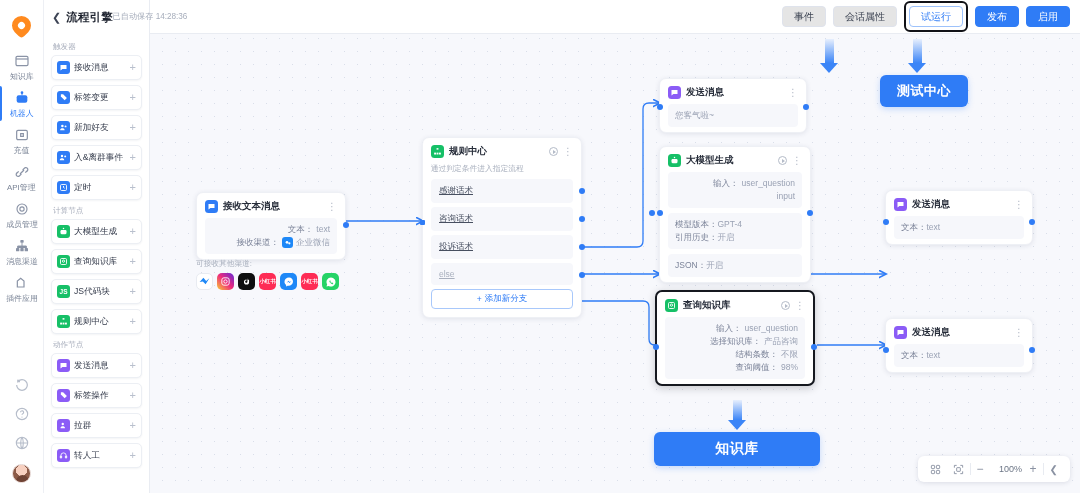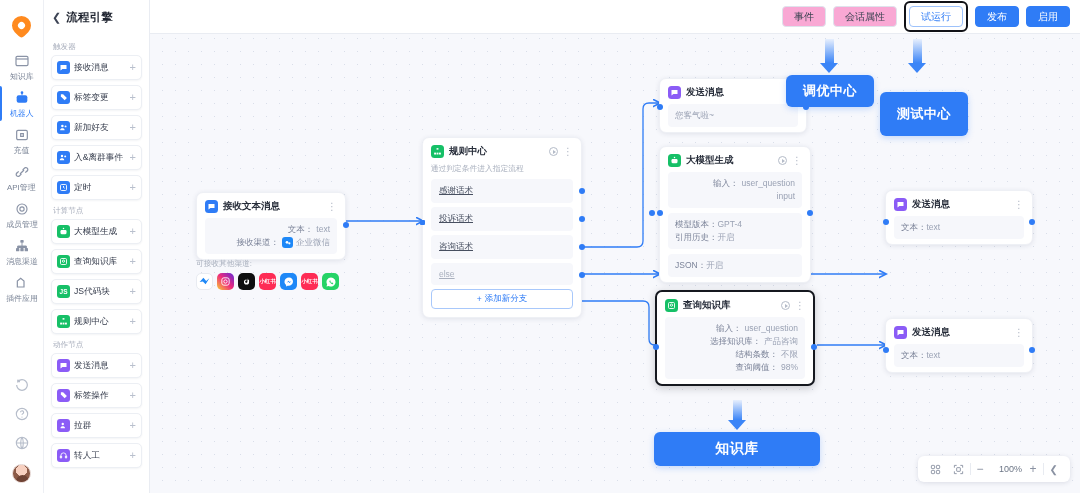--- a/index.html
+++ b/index.html
@@ -110,21 +110,21 @@
     position: absolute; left: 0; top: 0; height: 34px; right: 0;
     background: #fff; border-bottom: 1px solid #e9ecf2;
     display: flex; align-items: center; justify-content: flex-end;
     padding-right: 10px; gap: 7px; z-index: 30;
   }
   .saved { font-size: 8.5px; color: #a6adbb; margin-left: 7px; transform: scale(.96); }
   .btn {
     height: 21px; padding: 0 11px; border-radius: 4px; font-size: 10px;
     display: flex; align-items: center; justify-content: center; cursor: pointer; white-space: nowrap;
   }
-  .btn-ghost { background: #f9a8d4; border: 1px solid #dfe3ec; color: #3e4render; color: #3e4554; }
+  .btn-ghost { background: #e5e5e5; border: 1px solid #dfe3ec; color: #3e4render; color: #3e4554; }
   .btn-outline-blue { background: #fff; border: 1px solid #9dc2fb; color: #2f7cf6; }
   .btn-primary { background: #2f7cf6; border: 1px solid #2f7cf6; color: #fff; }
   .hl-box { padding: 3px; border: 2px solid #111217; border-radius: 6px; display: flex; }
 
   
   .callout {
     position: absolute; background: #2f7cf6; color: #fff; border-radius: 6px;
     display: flex; align-items: center; justify-content: center;
     font-size: 13px; font-weight: bold; letter-spacing: .5px;
     box-shadow: 0 2px 6px rgba(47,124,246,.25); z-index: 20;
@@ -566,22 +566,22 @@
             </svg>
           </span>
         <span class="nh-title">规则中心</span>
         <span class="nh-act">
           <span class="play"></span>
           <span class="dots">⋮</span>
         </span>
       </div>
       <div class="node-sub">通过判定条件进入指定流程</div>
       <div class="branch"><span>感谢话术</span><span class="port" style="right:-12px; top:9px;"></span></div>
+      <div class="branch"><span>咨询话术</span><span class="port" style="right:-12px; top:9px;"></span></div>
       <div class="branch"><span>投诉话术</span><span class="port" style="right:-12px; top:9px;"></span></div>
-      <div class="branch"><span>咨询话术</span><span class="port" style="right:-12px; top:9px;"></span></div>
       <div class="branch muted"><span>else</span><span class="port" style="right:-12px; top:9px;"></span></div>
       <div class="addbranch">
         <span>+</span>
         <span>添加新分支</span>
       </div>
       <span class="port sq" style="left:-3px; top:82px;"></span>
     </div>
 
     <div class="node" style="left:509px; top:78px; width:148px;">
       <div class="node-head">
@@ -710,24 +710,21 @@
     </div>
 
     <div class="arrow-down" style="left:670px; top:39px;">
       <div class="shaft" style="height:24px;"></div>
         <div class="head"></div>
     </div>
     <div class="arrow-down" style="left:758px; top:39px;">
       <div class="shaft" style="height:24px;"></div>
         <div class="head"></div>
     </div>
-    <div class="callout" style="left:636px; top:75px; width:88px; height:32px;">
-      <span>调优中心</span>
-    </div>
-    <div class="callout" style="left:730px; top:92px; width:88px; height:44px;">
+    <div class="callout" style="left:730px; top:75px; width:88px; height:32px;">
       <span>测试中心</span>
     </div>
 
     <div class="arrow-down" style="left:578px; top:400px;">
       <div class="shaft" style="height:20px;"></div>
         <div class="head"></div>
     </div>
     <div class="callout" style="left:504px; top:432px; width:166px; height:34px; font-size:14px;">
       <span>知识库</span>
     </div>
@@ -769,14 +766,17 @@
         </div>
     </div>
     <div class="btn btn-primary">
         <span>发布</span>
       </div>
     <div class="btn btn-primary">
         <span>启用</span>
       </div>
   </div>
 
+  <div style="position:absolute; left:104px; top:0; height:34px; display:flex; align-items:center; z-index:31;">
+    <span class="saved">已自动保存 14:28:36</span>
+  </div>
 
 </div>
 
 </body></html>

